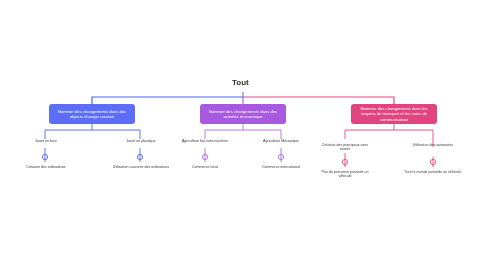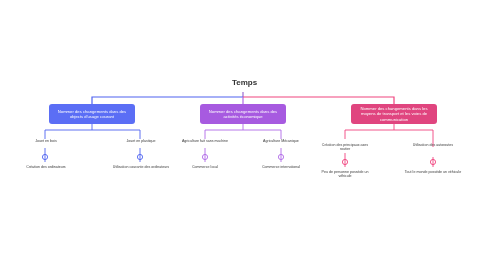--- a/index.html
+++ b/index.html
@@ -85,21 +85,21 @@
     <path d="M433,157 L433,167" stroke="#f0447f" stroke-width="0.9" fill="none"></path>
 
     <circle cx="45" cy="157" r="2.6" fill="none" stroke="#4f63f0" stroke-width="0.9"></circle>
     <circle cx="140" cy="157" r="2.6" fill="none" stroke="#4f63f0" stroke-width="0.9"></circle>
     <circle cx="205" cy="157" r="2.6" fill="none" stroke="#b06ae8" stroke-width="0.9"></circle>
     <circle cx="281" cy="157" r="2.6" fill="none" stroke="#b06ae8" stroke-width="0.9"></circle>
     <circle cx="345" cy="162" r="2.6" fill="none" stroke="#f0447f" stroke-width="0.9"></circle>
     <circle cx="433" cy="162" r="2.6" fill="none" stroke="#f0447f" stroke-width="0.9"></circle>
   </svg>
 
-  <div class="root-label" style="left:232px; top:78px;">Temps</div>
+  <div class="root-label" style="left:232px; top:78px;">Tout</div>
 
   <div class="node branch" style="left:49px; top:104px; width:86px; height:20px; background:#5b6ef5;">Nommer des changements dans des objects d'usage courant</div>
 
   <div class="leaf" style="left:25px; top:139px; width:42px;">Jouet en bois</div>
   <div class="leaf" style="left:118px; top:139px; width:46px;">Jouet en plastique</div>
 
   <div class="leaf" style="left:13px; top:165px; width:66px;">Création des ordinateurs</div>
   <div class="leaf" style="left:103px; top:165px; width:76px;">Utilisation courante des ordinateurs</div>
 
   <div class="node branch" style="left:200px; top:104px; width:86px; height:20px; background:#a75ae0;">Nommer des changements dans des activités économique</div>

